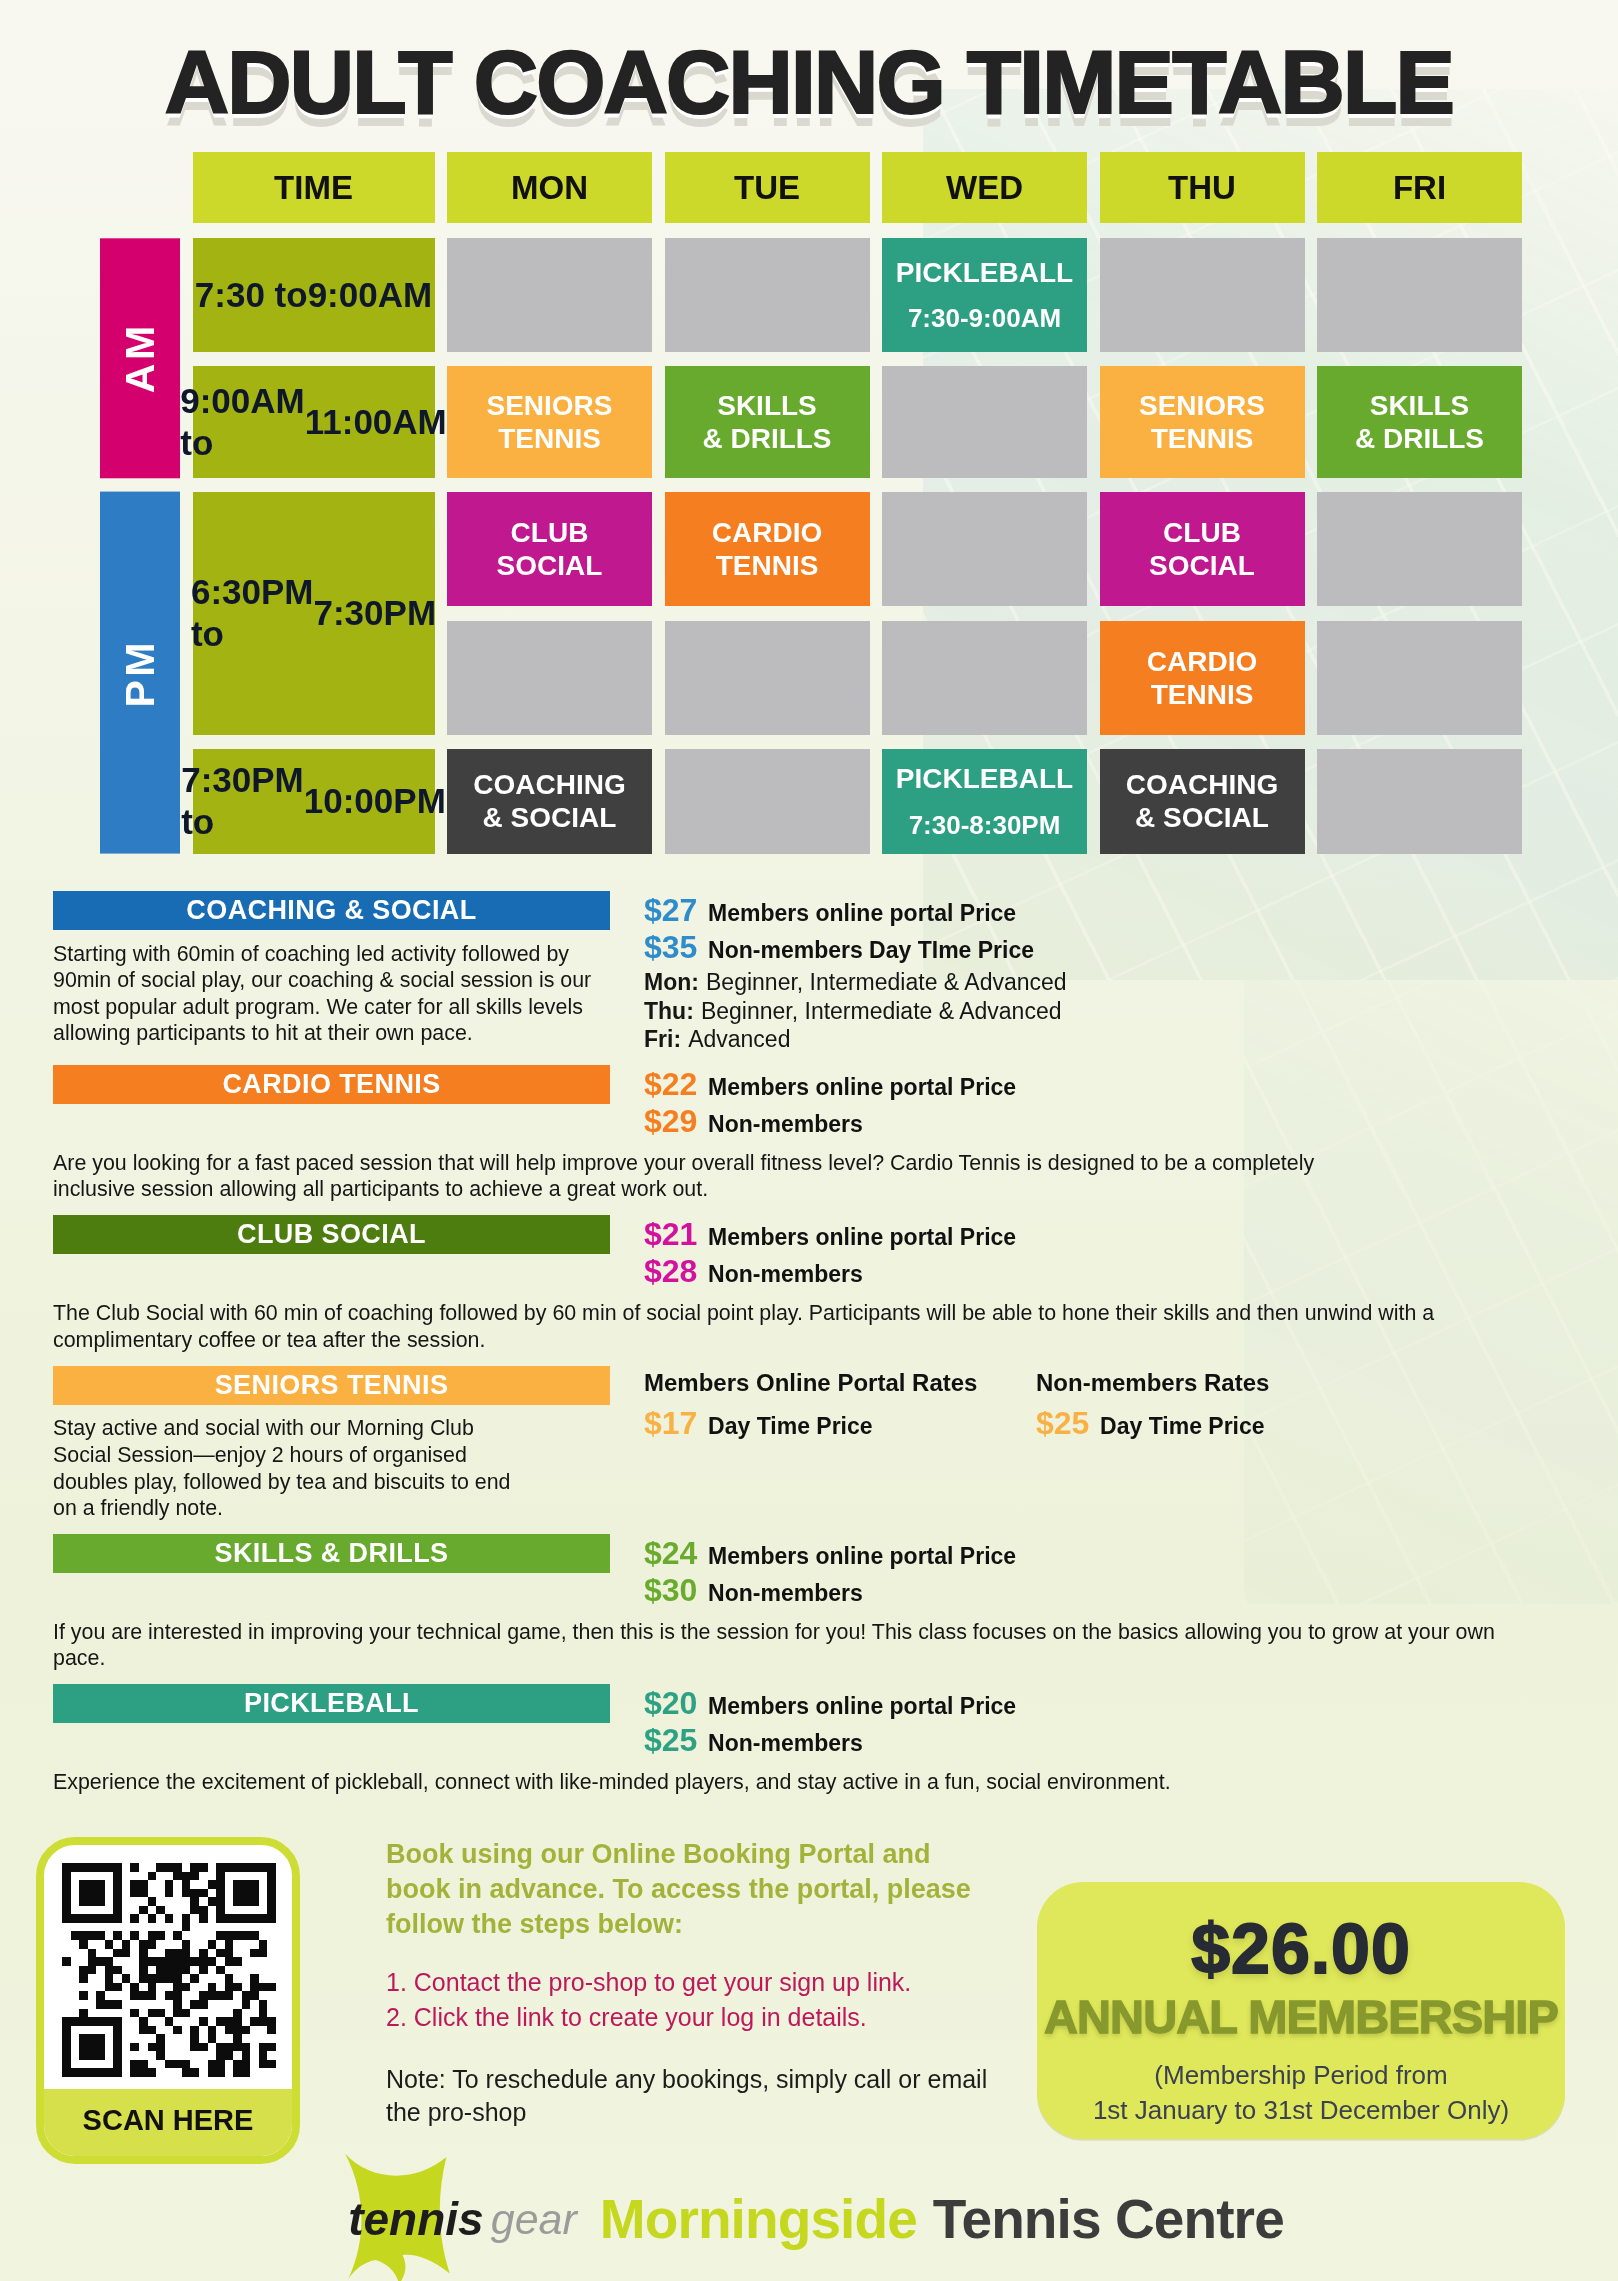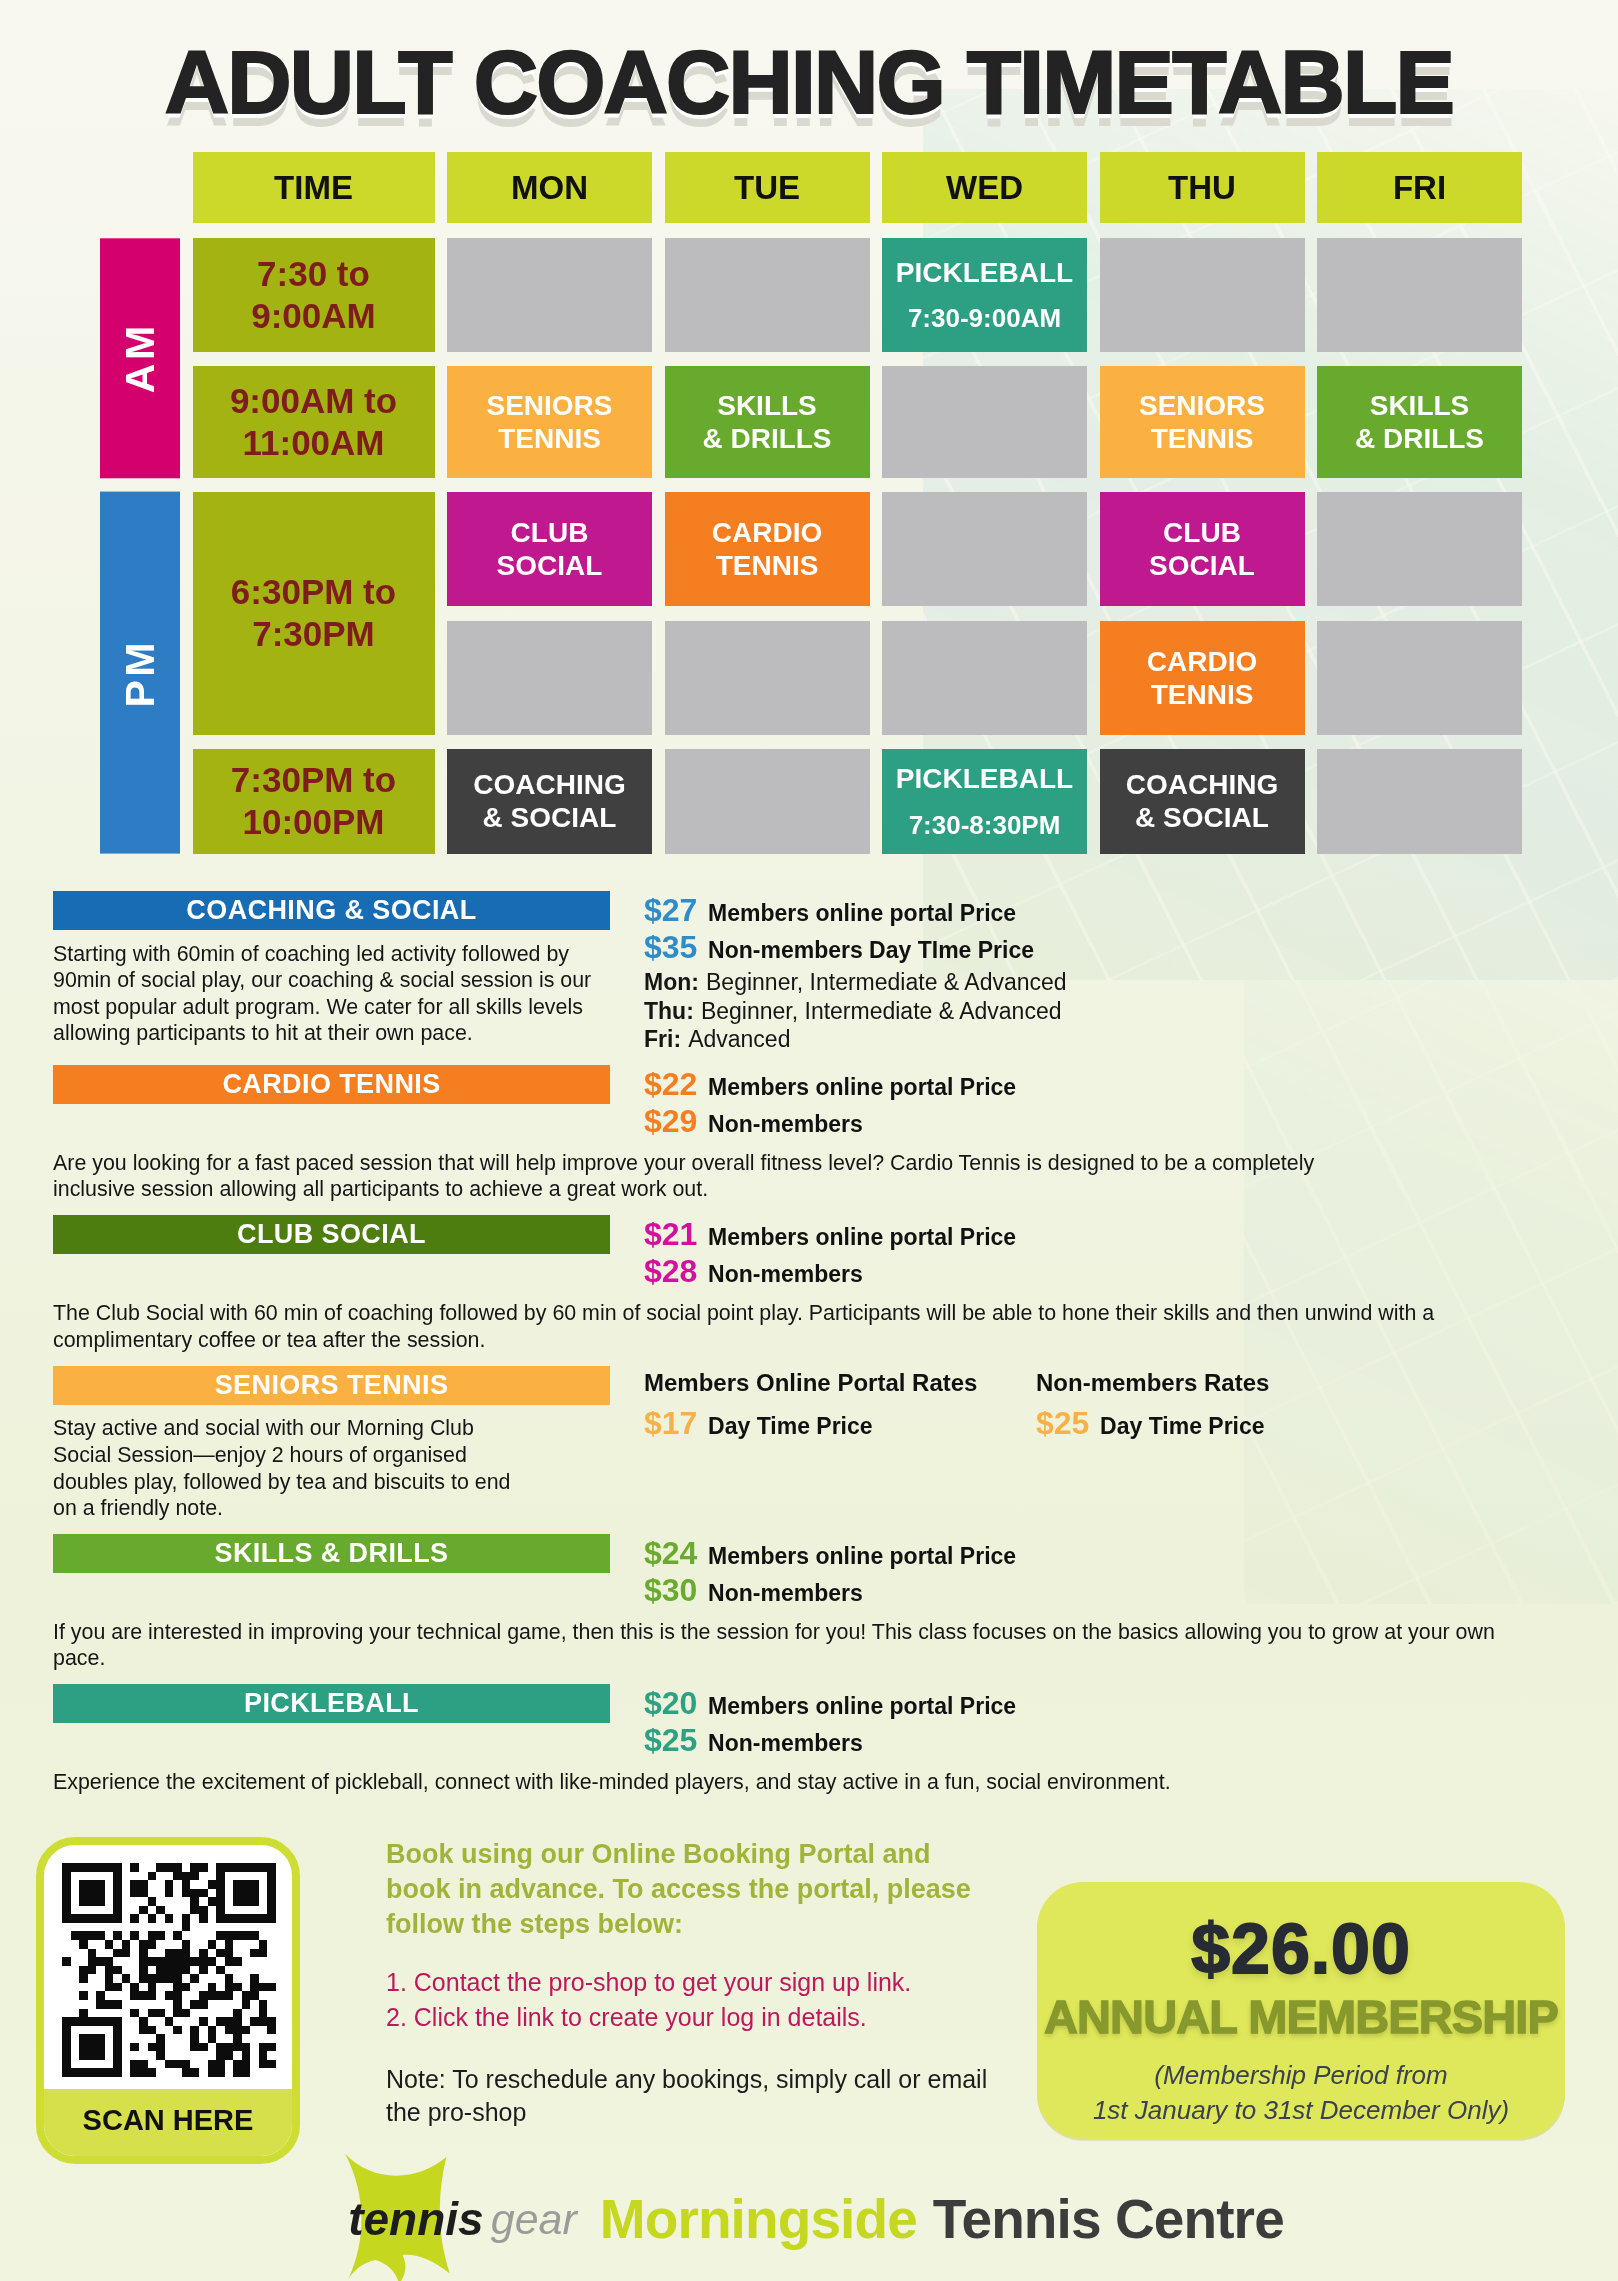--- a/index.html
+++ b/index.html
@@ -34,21 +34,21 @@
     grid-template-columns:80px 242px repeat(5,205px);
     grid-template-rows:71px 114px 112px 114px 114px 105px;
     gap:14.3px 12.5px; width:max-content; }
   .hd { background:#ccd92b; display:flex; align-items:center; justify-content:center;
         font-size:33px; font-weight:700; color:#111; }
   .ampm { writing-mode:vertical-rl; transform:rotate(180deg);
         display:flex; align-items:center; justify-content:center;
         color:#fff; font-size:41px; font-weight:700; letter-spacing:3.6px; }
   .ampm.am { background:#d4006e; }
   .ampm.pm { background:#2e7cc3; }
-  .tcell { background:#a3b412; color:#7f1d1d; display:flex; flex-direction:column;
+  .tcell { background:#a3b412; color:#0f172a; display:flex; flex-direction:row;
         align-items:center; justify-content:center; font-size:35px; font-weight:700; line-height:1.2; }
   .cell { display:flex; flex-direction:column; align-items:center; justify-content:center;
         text-align:center; color:#fff; font-size:28px; font-weight:700; line-height:1.18; }
   .cell.empty   { background:#bcbcbe; }
   .cell.teal    { background:#2d9f83; }
   .cell.amber   { background:#fbb042; }
   .cell.green   { background:#68aa2e; }
   .cell.magenta { background:#c0188f; }
   .cell.orange  { background:#f57e20; }
   .cell.blue    { background:#404040; }
@@ -91,21 +91,21 @@
   .booking h3 { font-size:27px; font-weight:700; color:#a2b33a; line-height:1.3; }
   .steps { margin-top:23px; font-size:25px; line-height:1.38; color:#be185d; }
   .booking .note { margin-top:28.5px; font-size:25px; line-height:1.35; color:#1c1c1c; }
   .membership { margin-left:auto; margin-top:45px; width:528px; min-height:257px;
     background:#dfe75a; border-radius:46px; text-align:center; padding-top:27px;
     box-shadow:0 1.8px 0 rgba(150,160,60,.25); }
   .m-price { font-size:70px; font-weight:700; color:#272b33; letter-spacing:0.9px;
     -webkit-text-stroke:1.8px #272b33; text-shadow:0 3.6px 7.1px rgba(90,100,30,.25); }
   .m-title { font-size:47px; font-weight:700; color:#87982c; letter-spacing:-0.9px;
     -webkit-text-stroke:1.3px #87982c; text-shadow:0 2.7px 5.3px rgba(90,100,30,.3); }
-  .m-period { margin-top:14.3px; font-size:26px; font-style:italic; color:#3a4152; line-height:1.35; }
+  .m-period { margin-top:14.3px; font-size:26px; color:#3a4152; line-height:1.35; }
 
   
   .logo-row { display:flex; align-items:center; justify-content:center; margin-top:3.6px; height:103px; }
   .logo-mark { width:132px; height:135px; flex:none; }
   .logo-tennis { margin-left:-118px; font-style:italic; font-weight:700; font-size:46px; color:#1d1d1d; z-index:2; }
   .logo-gear { font-size:43px; font-style:italic; color:#9b9b9b; margin-left:7.1px; z-index:2; }
   .logo-morningside { font-size:55px; font-weight:700; color:#c6d71f; margin-left:23px; letter-spacing:-0.9px; }
   .logo-centre { font-size:55px; font-weight:700; color:#3c3c3c; margin-left:16px; letter-spacing:-0.9px; }
 </style>
 </head>

